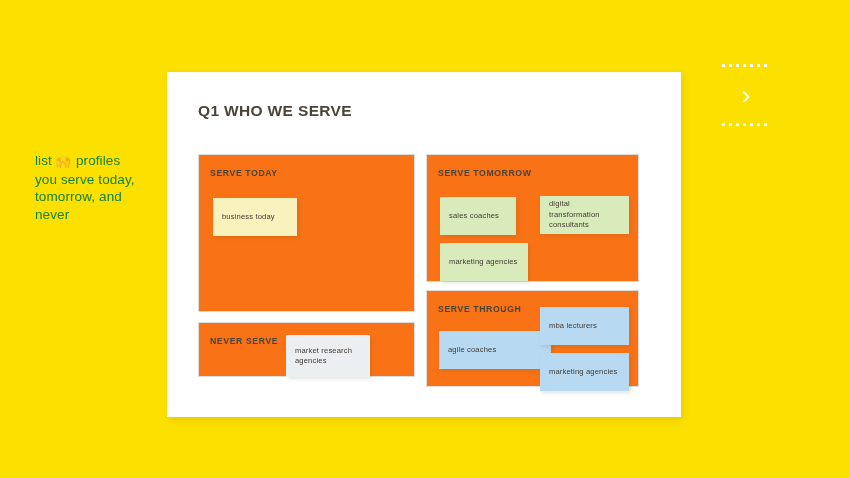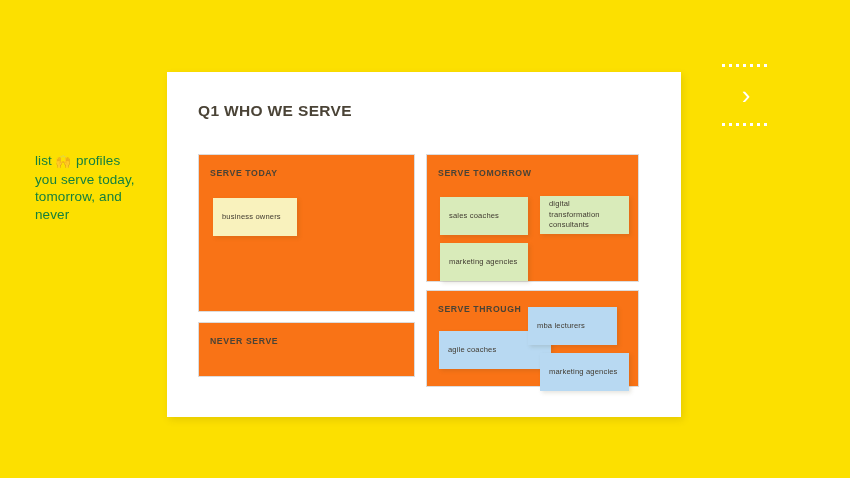--- a/index.html
+++ b/index.html
@@ -118,26 +118,26 @@
     box-shadow: 2px 2px 4px rgba(80,70,30,0.14);
   }
   .note.yellow { background: #f9f2bd; }
   .note.green  { background: #d9ebba; }
   .note.blue   { background: #b8d9f2; }
   .note.grey   { background: #eceff1; }
 
   
   #note-business-owners { left: 14px;  top: 43px;  width: 84px; height: 38px; }
   
-  #note-sales-coaches       { left: 13px;  top: 42px; width: 88px; height: 38px; }
+  #note-sales-coaches       { left: 13px;  top: 42px; width: 76px; height: 38px; }
   #note-digital-transform   { left: 113px; top: 41px; width: 89px; height: 38px; }
   #note-marketing-agencies-1{ left: 13px;  top: 88px; width: 88px; height: 38px; }
   
   #note-agile-coaches        { left: 12px;  top: 40px; width: 112px; height: 38px; }
-  #note-mba-lecturers        { left: 101px; top: 16px; width: 89px; height: 38px; }
+  #note-mba-lecturers        { left: 113px; top: 16px; width: 89px; height: 38px; }
   #note-marketing-agencies-2 { left: 113px; top: 62px; width: 89px; height: 38px; }
   
   #note-market-research { left: 87px; top: 12px; width: 84px; height: 42px; }
 </style>
 </head>
 <body>
 
 <div id="sidebar-caption">
   <span>list</span>
   <span class="emoji">🙌</span>
@@ -150,21 +150,21 @@
   <div class="dash-rule"></div>
 </div>
 
 <div id="slide-card">
 
   <div id="page-title">Q1 WHO WE SERVE</div>
 
   <div class="panel" id="panel-serve-today">
     <div class="panel-title">SERVE TODAY</div>
     <div class="note yellow" id="note-business-owners">
-      <span>business owners</span>
+      <span>business today</span>
     </div>
   </div>
 
   <div class="panel" id="panel-serve-through">
     <div class="panel-title">SERVE TOMORROW</div>
     <div class="note green" id="note-sales-coaches">
       <span>sales coaches</span>
     </div>
     <div class="note green" id="note-digital-transform">
       <span>digital transformation consultants</span>
@@ -182,15 +182,18 @@
     <div class="note blue" id="note-mba-lecturers">
       <span>mba lecturers</span>
     </div>
     <div class="note blue" id="note-marketing-agencies-2">
       <span>marketing agencies</span>
     </div>
   </div>
 
   <div class="panel" id="panel-never-serve">
     <div class="panel-title">NEVER SERVE</div>
+    <div class="note grey" id="note-market-research">
+      <span>market research agencies</span>
+    </div>
   </div>
 
 </div>
 
 </body></html>

